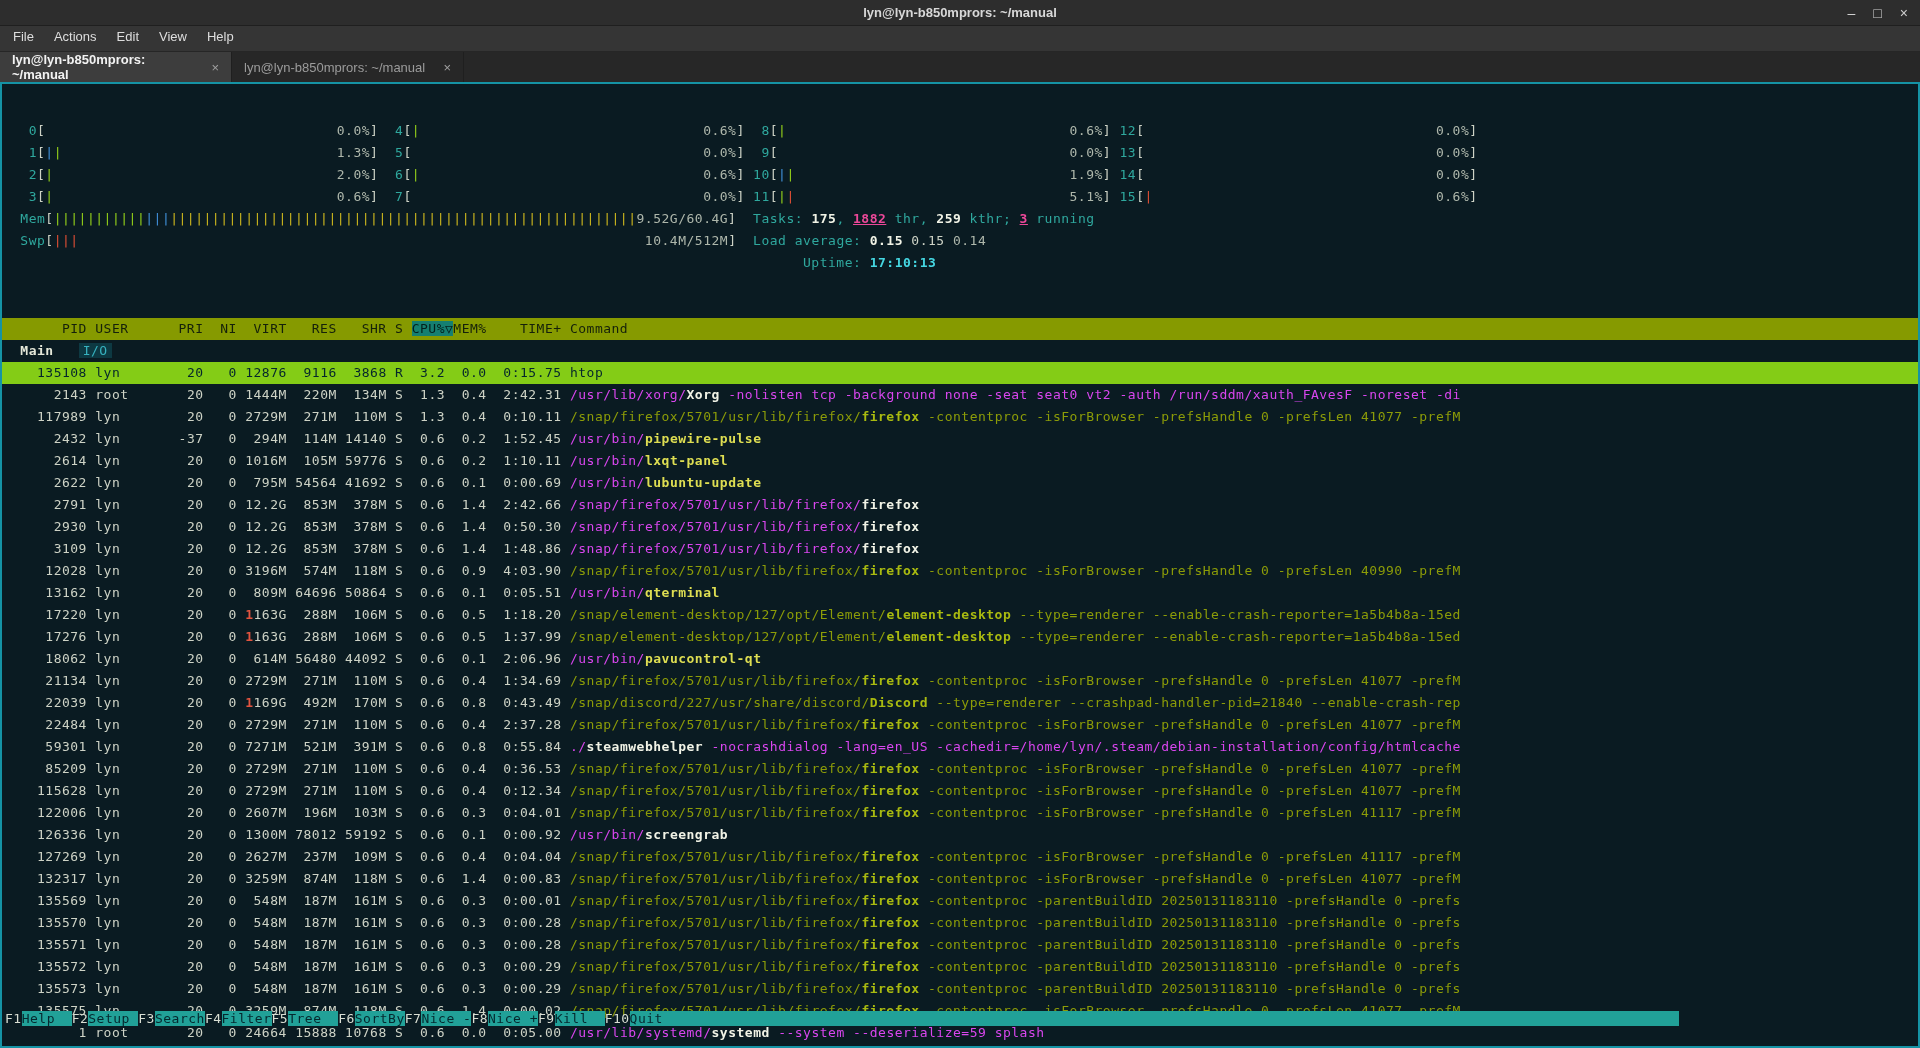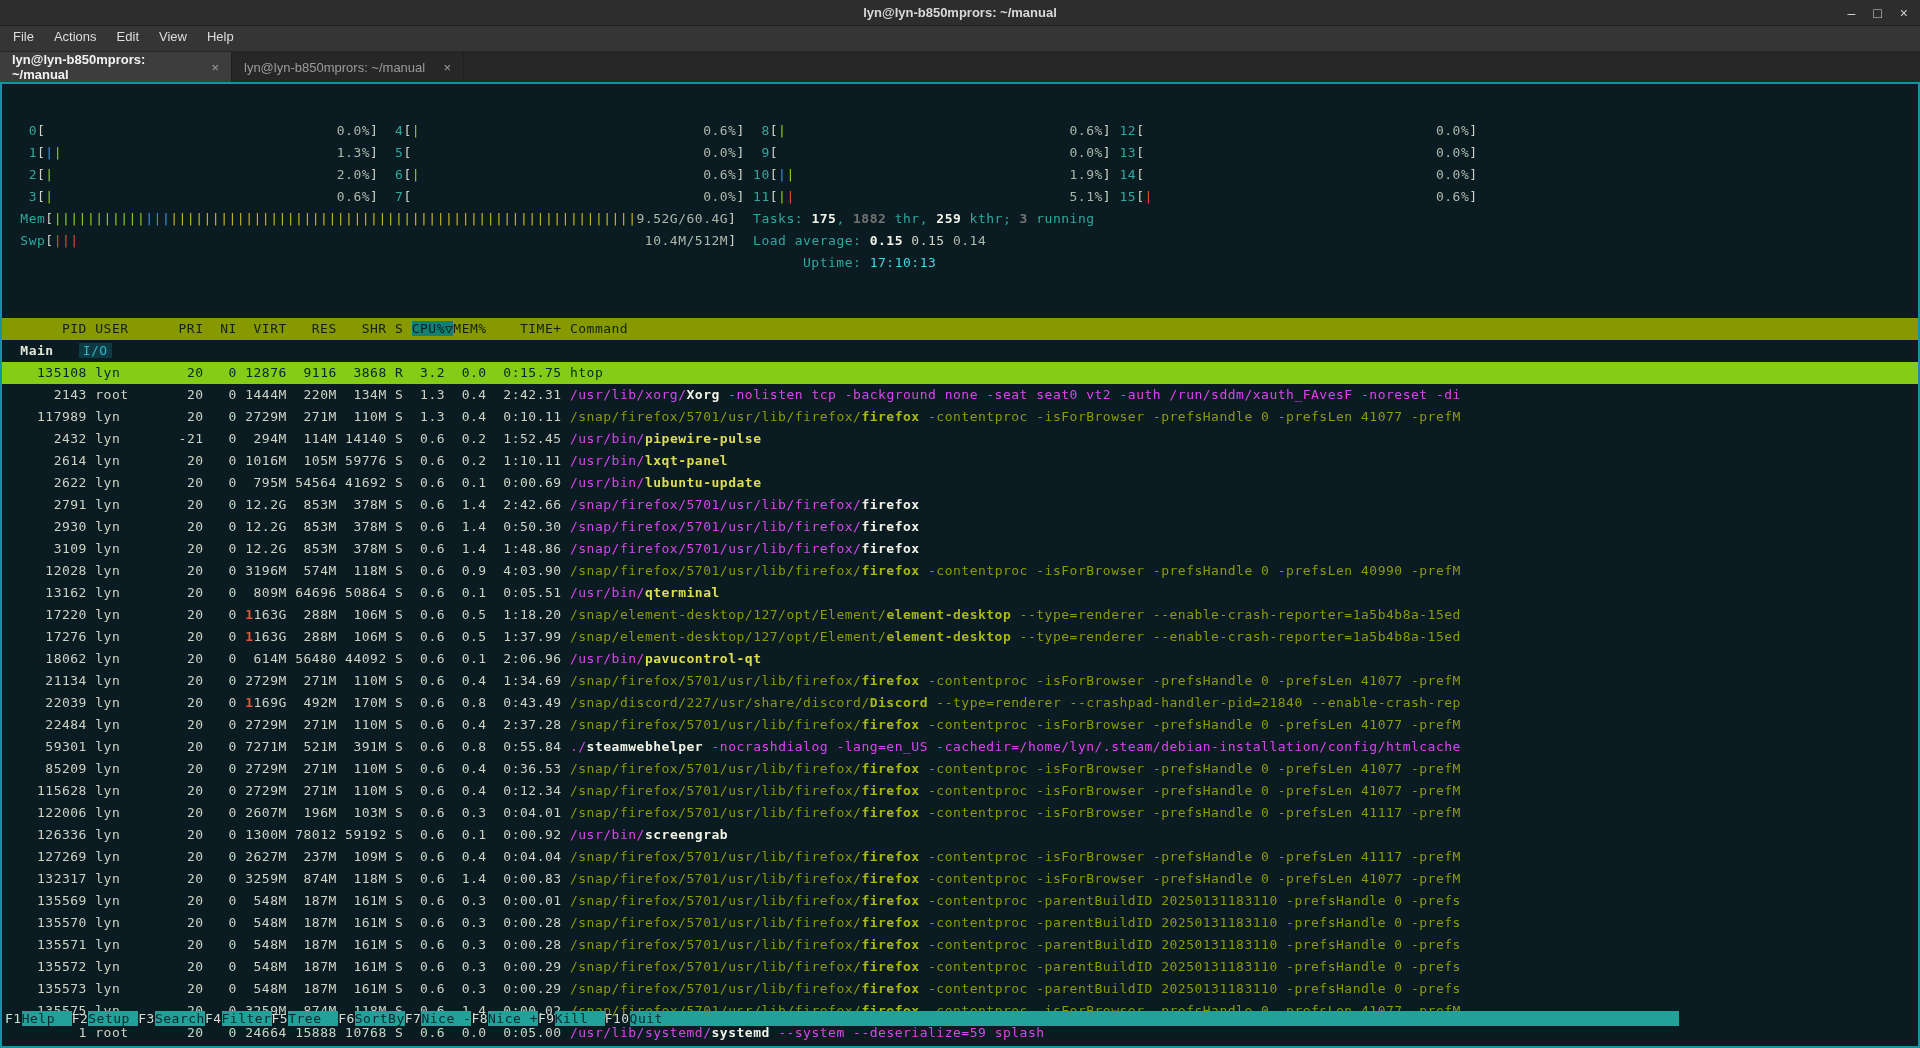--- a/index.html
+++ b/index.html
@@ -25,23 +25,23 @@
   .term{font-family:"DejaVu Sans Mono",monospace;font-size:13px;line-height:22px;letter-spacing:0.5px;margin-top:24px;}
   .tl{height:22px;min-height:22px;white-space:pre;overflow:hidden;padding-left:10px;}
   .sel{background:#84cc16;}
   .hdr{background:#869a00;}
   .c-hdr{color:#15210a;}
   .c-hdrsort{background:#157f71;color:#04201c;}
   .c-fg{color:#ced3c6;}
   .c-cmd{color:#d946ef;}
   .c-dim{color:#aeb7ab;}
   .c-cyan{color:#2fa89e;}
-  .c-bcyan{color:#45d7e2;font-weight:normal;}
+  .c-bcyan{color:#45d7e2;font-weight:bold;}
   .c-bfg{color:#f1f3e6;font-weight:bold;}
-  .c-bgreen{color:#737373;font-weight:bold;}
+  .c-bgreen{color:#ec4899;font-weight:bold;text-decoration:underline;}
   .c-thr{color:#8c9c08;}
   .c-thrb{color:#a9ba10;font-weight:bold;}
   .c-base{color:#f1f3e6;font-weight:bold;}
   .c-basey{color:#dede52;font-weight:bold;}
   .c-redb{color:#e2543f;font-weight:bold;}
   .c-sel{color:#04262c;}
   .bar-g{color:#93cf1a;}
   .bar-b{color:#4090da;}
   .bar-y{color:#cdb71e;}
   .bar-r{color:#e04f35;}
@@ -89,21 +89,21 @@
         <div class="tl"><span> </span><span class="c-cyan">Mem</span><span class="c-fg">[</span><span class="bar-g">|||||||||||</span><span class="bar-b">|||</span><span class="bar-y">||||||||||||||||||||||||||||||||||||||||||||||||||||||||</span><span></span><span class="c-dim">9.52G/60.4G</span><span class="c-fg">]</span><span>  </span><span class="c-cyan">Tasks: </span><span class="c-bfg">175</span><span class="c-cyan">, </span><span class="c-bgreen">1882</span><span class="c-cyan"> thr</span><span class="c-cyan">, </span><span class="c-bfg">259</span><span class="c-cyan"> kthr</span><span class="c-cyan">; </span><span class="c-bgreen">3</span><span class="c-cyan"> running</span></div>
         <div class="tl"><span> </span><span class="c-cyan">Swp</span><span class="c-fg">[</span><span class="bar-r">|||</span><span>                                                                    </span><span class="c-dim">10.4M/512M</span><span class="c-fg">]</span><span>  </span><span class="c-cyan">Load average: </span><span class="c-bfg">0.15 </span><span class="c-fg">0.15 </span><span class="c-dim">0.14</span></div>
         <div class="tl"><span>                                                                                               </span><span class="c-cyan">Uptime: </span><span class="c-bcyan">17:10:13</span></div>
         <div class="tl"></div>
         <div class="tl"></div>
         <div class="tl hdr"><span class="c-hdr">      PID USER      PRI  NI  VIRT   RES   SHR S </span><span class="c-hdrsort">CPU%▽</span><span class="c-hdr">MEM%    TIME+ Command</span></div>
         <div class="tl"><span> </span><span class="scr-main">Main</span><span>   </span><span class="scr-io">I/O</span></div>
         <div class="tl sel"><span class="c-sel">   135108 </span><span class="c-sel">lyn       </span><span class="c-sel"> 20   0 </span><span class="c-sel">12876</span><span class="c-sel">  9116  3868 </span><span class="c-sel">R </span><span class="c-sel"> 3.2  0.0  0:15.75 </span><span class="c-sel">htop</span></div>
         <div class="tl"><span class="c-fg">     2143 </span><span class="c-fg">root      </span><span class="c-fg"> 20   0 </span><span class="c-fg">1444M</span><span class="c-fg">  220M  134M </span><span class="c-fg">S </span><span class="c-fg"> 1.3  0.4  2:42.31 </span><span class="c-cmd">/usr/lib/xorg/</span><span class="c-base">Xorg</span><span class="c-cmd"> -nolisten tcp -background none -seat seat0 vt2 -auth /run/sddm/xauth_FAvesF -noreset -di</span></div>
         <div class="tl"><span class="c-fg">   117989 </span><span class="c-fg">lyn       </span><span class="c-fg"> 20   0 </span><span class="c-fg">2729M</span><span class="c-fg">  271M  110M </span><span class="c-fg">S </span><span class="c-fg"> 1.3  0.4  0:10.11 </span><span class="c-thr">/snap/firefox/5701/usr/lib/firefox/</span><span class="c-thrb">firefox</span><span class="c-thr"> -contentproc -isForBrowser -prefsHandle 0 -prefsLen 41077 -prefM</span></div>
-        <div class="tl"><span class="c-fg">     2432 </span><span class="c-fg">lyn       </span><span class="c-fg">-21   0 </span><span class="c-fg"> 294M</span><span class="c-fg">  114M 14140 </span><span class="c-fg">S </span><span class="c-fg"> 0.6  0.2  1:52.45 </span><span class="c-cmd">/usr/bin/</span><span class="c-basey">pipewire-pulse</span></div>
+        <div class="tl"><span class="c-fg">     2432 </span><span class="c-fg">lyn       </span><span class="c-fg">-37   0 </span><span class="c-fg"> 294M</span><span class="c-fg">  114M 14140 </span><span class="c-fg">S </span><span class="c-fg"> 0.6  0.2  1:52.45 </span><span class="c-cmd">/usr/bin/</span><span class="c-basey">pipewire-pulse</span></div>
         <div class="tl"><span class="c-fg">     2614 </span><span class="c-fg">lyn       </span><span class="c-fg"> 20   0 </span><span class="c-fg">1016M</span><span class="c-fg">  105M 59776 </span><span class="c-fg">S </span><span class="c-fg"> 0.6  0.2  1:10.11 </span><span class="c-cmd">/usr/bin/</span><span class="c-basey">lxqt-panel</span></div>
         <div class="tl"><span class="c-fg">     2622 </span><span class="c-fg">lyn       </span><span class="c-fg"> 20   0 </span><span class="c-fg"> 795M</span><span class="c-fg"> 54564 41692 </span><span class="c-fg">S </span><span class="c-fg"> 0.6  0.1  0:00.69 </span><span class="c-cmd">/usr/bin/</span><span class="c-basey">lubuntu-update</span></div>
         <div class="tl"><span class="c-fg">     2791 </span><span class="c-fg">lyn       </span><span class="c-fg"> 20   0 </span><span class="c-fg">12.2G</span><span class="c-fg">  853M  378M </span><span class="c-fg">S </span><span class="c-fg"> 0.6  1.4  2:42.66 </span><span class="c-cmd">/snap/firefox/5701/usr/lib/firefox/</span><span class="c-base">firefox</span></div>
         <div class="tl"><span class="c-fg">     2930 </span><span class="c-fg">lyn       </span><span class="c-fg"> 20   0 </span><span class="c-fg">12.2G</span><span class="c-fg">  853M  378M </span><span class="c-fg">S </span><span class="c-fg"> 0.6  1.4  0:50.30 </span><span class="c-cmd">/snap/firefox/5701/usr/lib/firefox/</span><span class="c-base">firefox</span></div>
         <div class="tl"><span class="c-fg">     3109 </span><span class="c-fg">lyn       </span><span class="c-fg"> 20   0 </span><span class="c-fg">12.2G</span><span class="c-fg">  853M  378M </span><span class="c-fg">S </span><span class="c-fg"> 0.6  1.4  1:48.86 </span><span class="c-cmd">/snap/firefox/5701/usr/lib/firefox/</span><span class="c-base">firefox</span></div>
         <div class="tl"><span class="c-fg">    12028 </span><span class="c-fg">lyn       </span><span class="c-fg"> 20   0 </span><span class="c-fg">3196M</span><span class="c-fg">  574M  118M </span><span class="c-fg">S </span><span class="c-fg"> 0.6  0.9  4:03.90 </span><span class="c-thr">/snap/firefox/5701/usr/lib/firefox/</span><span class="c-thrb">firefox</span><span class="c-thr"> -contentproc -isForBrowser -prefsHandle 0 -prefsLen 40990 -prefM</span></div>
         <div class="tl"><span class="c-fg">    13162 </span><span class="c-fg">lyn       </span><span class="c-fg"> 20   0 </span><span class="c-fg"> 809M</span><span class="c-fg"> 64696 50864 </span><span class="c-fg">S </span><span class="c-fg"> 0.6  0.1  0:05.51 </span><span class="c-cmd">/usr/bin/</span><span class="c-basey">qterminal</span></div>
         <div class="tl"><span class="c-fg">    17220 </span><span class="c-fg">lyn       </span><span class="c-fg"> 20   0 </span><span class="c-redb">1</span><span class="c-fg">163G</span><span class="c-fg">  288M  106M </span><span class="c-fg">S </span><span class="c-fg"> 0.6  0.5  1:18.20 </span><span class="c-thr">/snap/element-desktop/127/opt/Element/</span><span class="c-thrb">element-desktop</span><span class="c-thr"> --type=renderer --enable-crash-reporter=1a5b4b8a-15ed</span></div>
         <div class="tl"><span class="c-fg">    17276 </span><span class="c-fg">lyn       </span><span class="c-fg"> 20   0 </span><span class="c-redb">1</span><span class="c-fg">163G</span><span class="c-fg">  288M  106M </span><span class="c-fg">S </span><span class="c-fg"> 0.6  0.5  1:37.99 </span><span class="c-thr">/snap/element-desktop/127/opt/Element/</span><span class="c-thrb">element-desktop</span><span class="c-thr"> --type=renderer --enable-crash-reporter=1a5b4b8a-15ed</span></div>
         <div class="tl"><span class="c-fg">    18062 </span><span class="c-fg">lyn       </span><span class="c-fg"> 20   0 </span><span class="c-fg"> 614M</span><span class="c-fg"> 56480 44092 </span><span class="c-fg">S </span><span class="c-fg"> 0.6  0.1  2:06.96 </span><span class="c-cmd">/usr/bin/</span><span class="c-basey">pavucontrol-qt</span></div>

